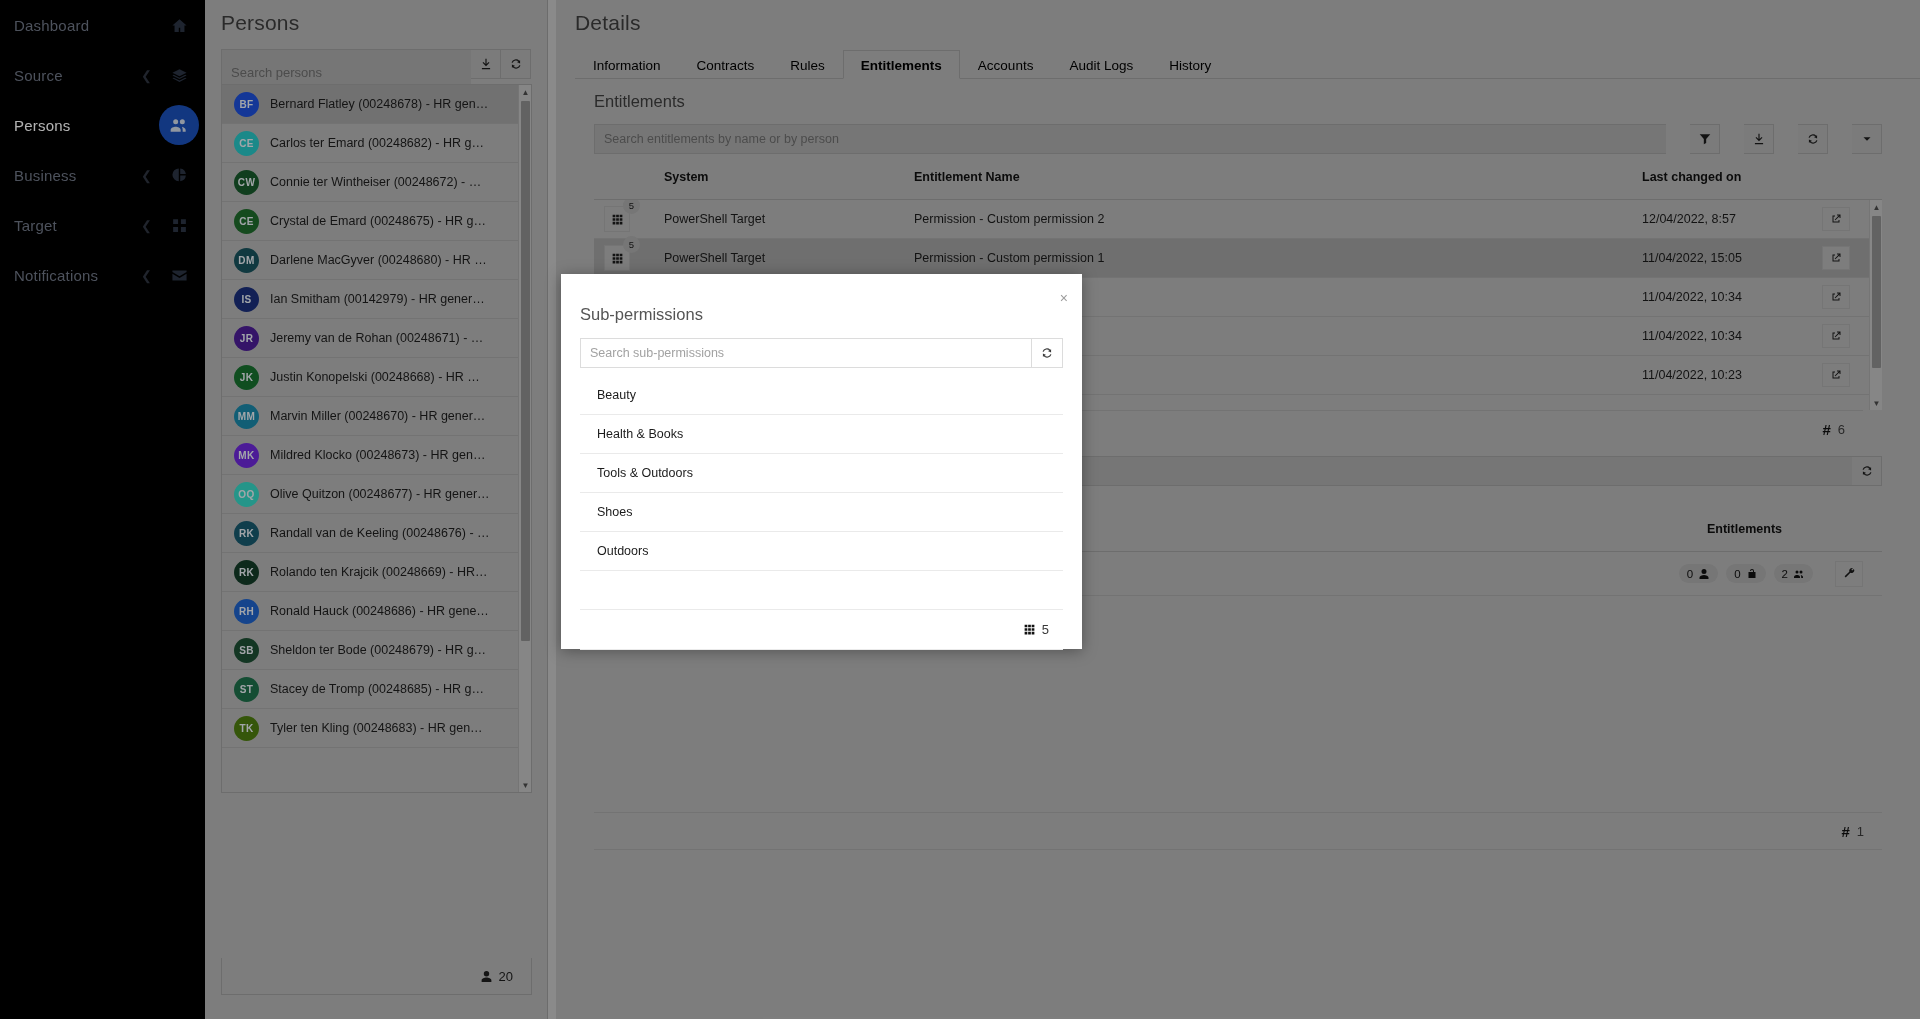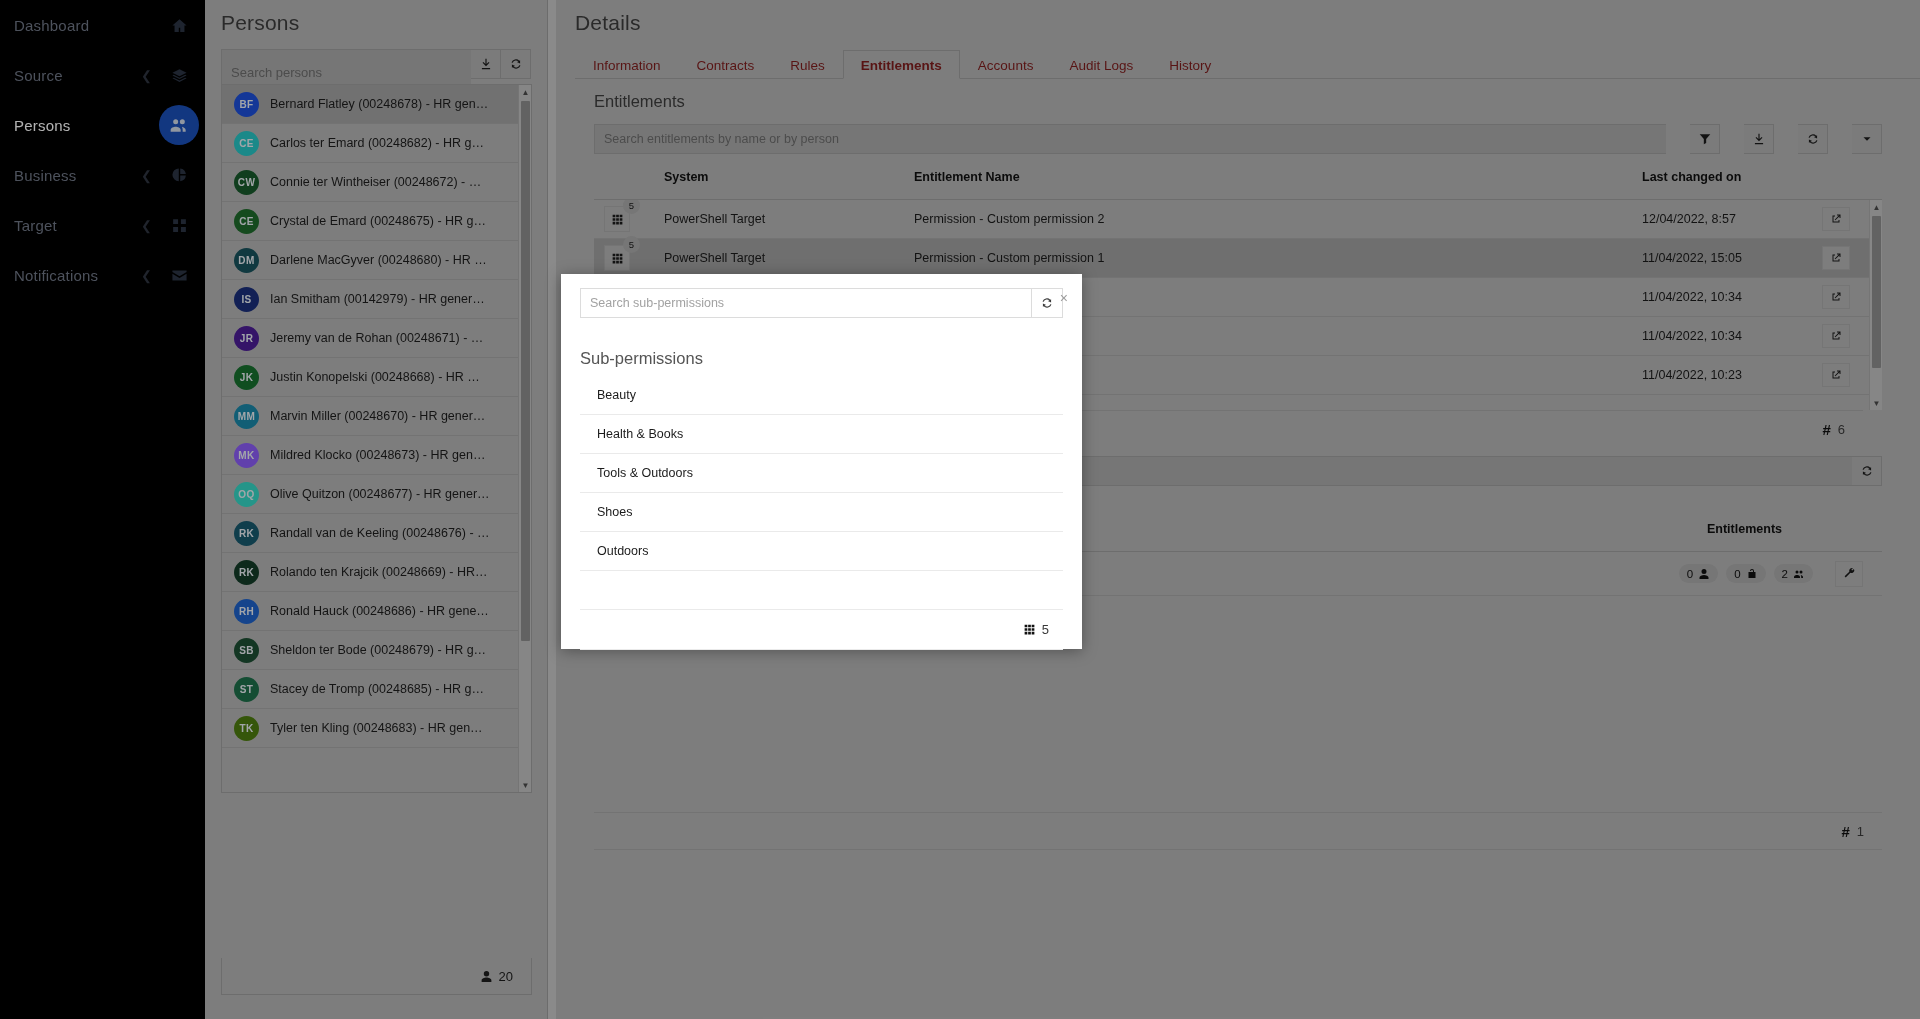--- a/index.html
+++ b/index.html
@@ -115,21 +115,21 @@
   }
   #details-title {
     font-size: 21px; color: #3d3d3d; padding: 11px 0 0 19px; letter-spacing: .2px;
   }
   #tabbar {
     display: flex; align-items: flex-end; margin: 15px 0 0 19px; height: 29px;
     border-bottom: 1px solid #9d9d9d; padding-right: 19px;
   }
   .tab {
     padding: 0 17px; height: 29px; line-height: 29px; font-size: 13.5px;
-    color: #7f1d1d; cursor: pointer; border: 1px solid transparent;
+    color: #000000; cursor: pointer; border: 1px solid transparent;
     position: relative; top: 1px;
   }
   .tab.active {
     font-weight: 700; background: #b4b4b4;
     border: 1px solid #9d9d9d; border-bottom: 1px solid #b4b4b4;
   }
 
   #ent-card {
     position: absolute; left: 19px; top: 75px; right: 19px; bottom: 0;
   }
@@ -385,21 +385,21 @@
           </div>
           <div class="person-row">
             <div class="avatar" style="background: rgb(23, 112, 47);">JK</div>
             <div class="person-name">Justin Konopelski (00248668) - HR …</div>
           </div>
           <div class="person-row">
             <div class="avatar" style="background: rgb(27, 135, 168);">MM</div>
             <div class="person-name">Marvin Miller (00248670) - HR gener…</div>
           </div>
           <div class="person-row">
-            <div class="avatar" style="background: #8b5cf6;">MK</div>
+            <div class="avatar" style="background: #6d28d9;">MK</div>
             <div class="person-name">Mildred Klocko (00248673) - HR gen…</div>
           </div>
           <div class="person-row">
             <div class="avatar" style="background: rgb(53, 214, 196);">OQ</div>
             <div class="person-name">Olive Quitzon (00248677) - HR gener…</div>
           </div>
           <div class="person-row">
             <div class="avatar" style="background: rgb(24, 89, 110);">RK</div>
             <div class="person-name">Randall van de Keeling (00248676) - …</div>
           </div>
@@ -632,30 +632,30 @@
         <span class="hash">#</span>
         <span>1</span>
       </div>
     </div>
   </section>
 
   <div id="dim"></div>
 
   <div id="modal">
     <div id="modal-close">×</div>
+    <div id="modal-title">Sub-permissions</div>
+
     <div id="modal-searchrow">
       <input id="modal-search" type="text" placeholder="Search sub-permissions" style="">
       <div id="modal-refresh">
         <svg viewBox="0 0 24 24">
             <path d="M17.6 6.4A8 8 0 0 0 4.3 9.3l2 .5A6 6 0 0 1 16.2 7.8L13.5 8.5 19 11V5.5zM6.4 17.6a8 8 0 0 0 13.3-2.9l-2-.5a6 6 0 0 1-9.9 2l2.7-.7L5 13v5.5z"></path>
           </svg>
       </div>
     </div>
-
-    <div id="modal-title">Sub-permissions</div>
 
     <div id="modal-list">
         <div class="sub-row">Beauty</div>
         <div class="sub-row">Health &amp; Books</div>
         <div class="sub-row">Tools &amp; Outdoors</div>
         <div class="sub-row">Shoes</div>
         <div class="sub-row">Outdoors</div>
         <div class="sub-row empty"></div>
       </div>
 

